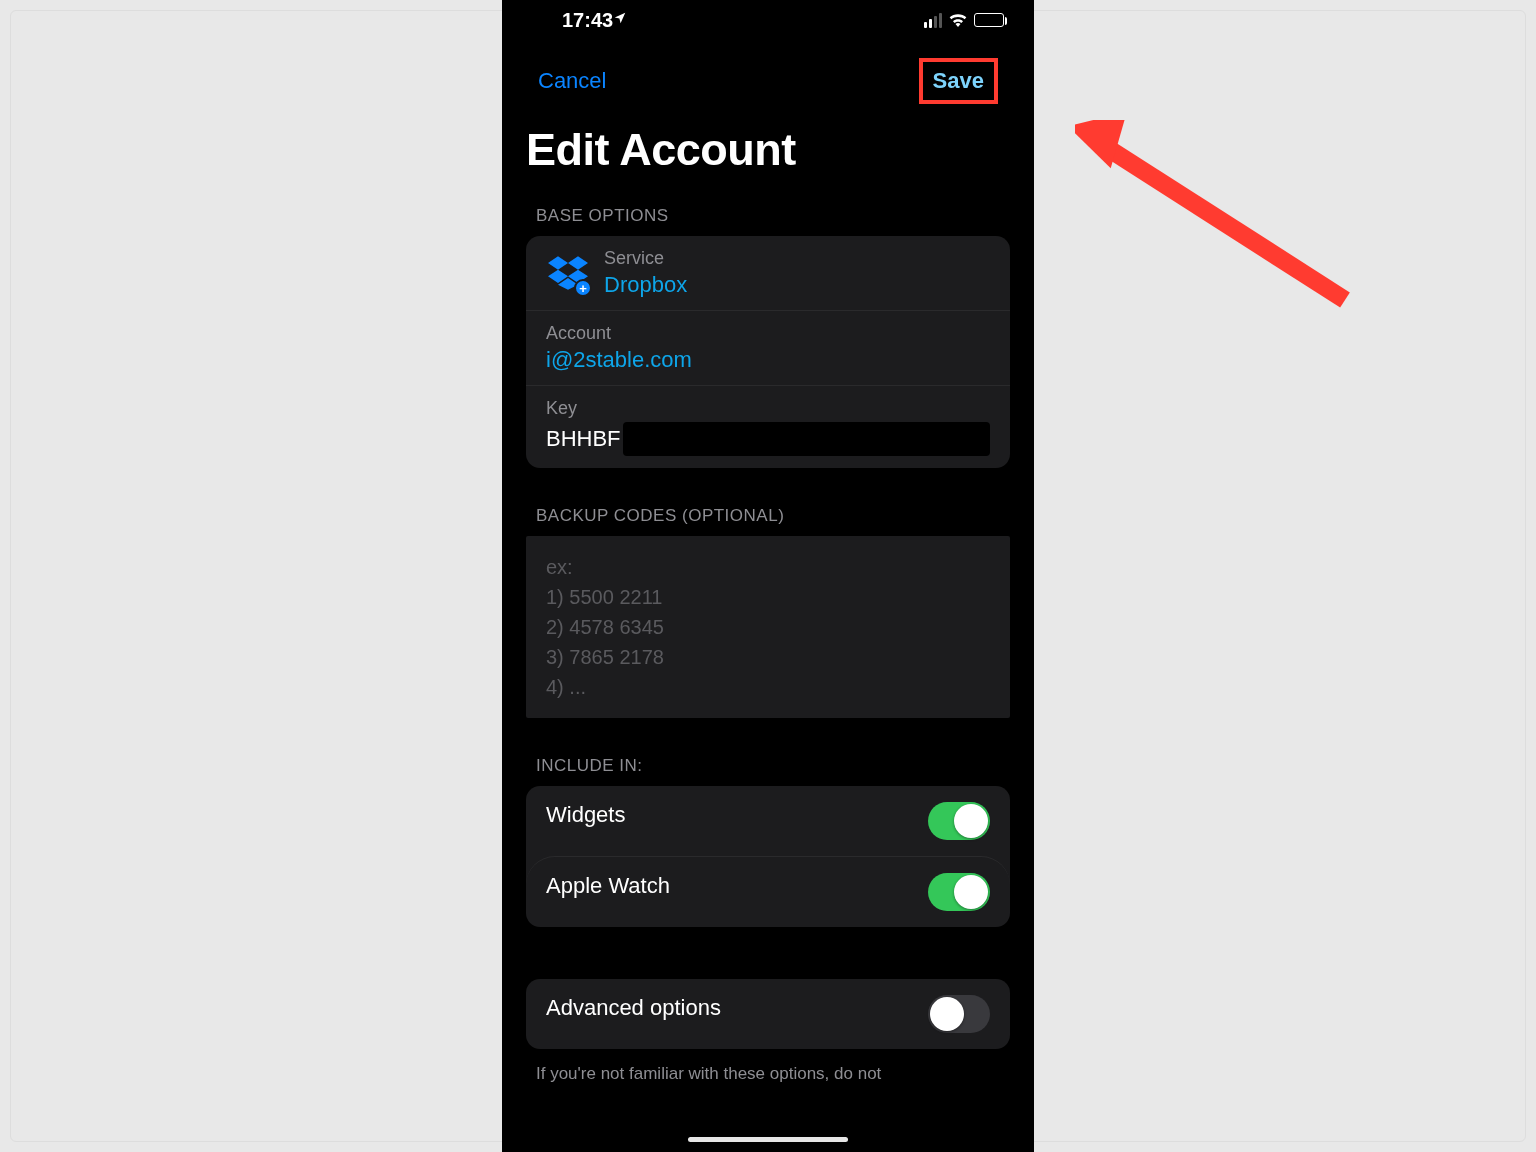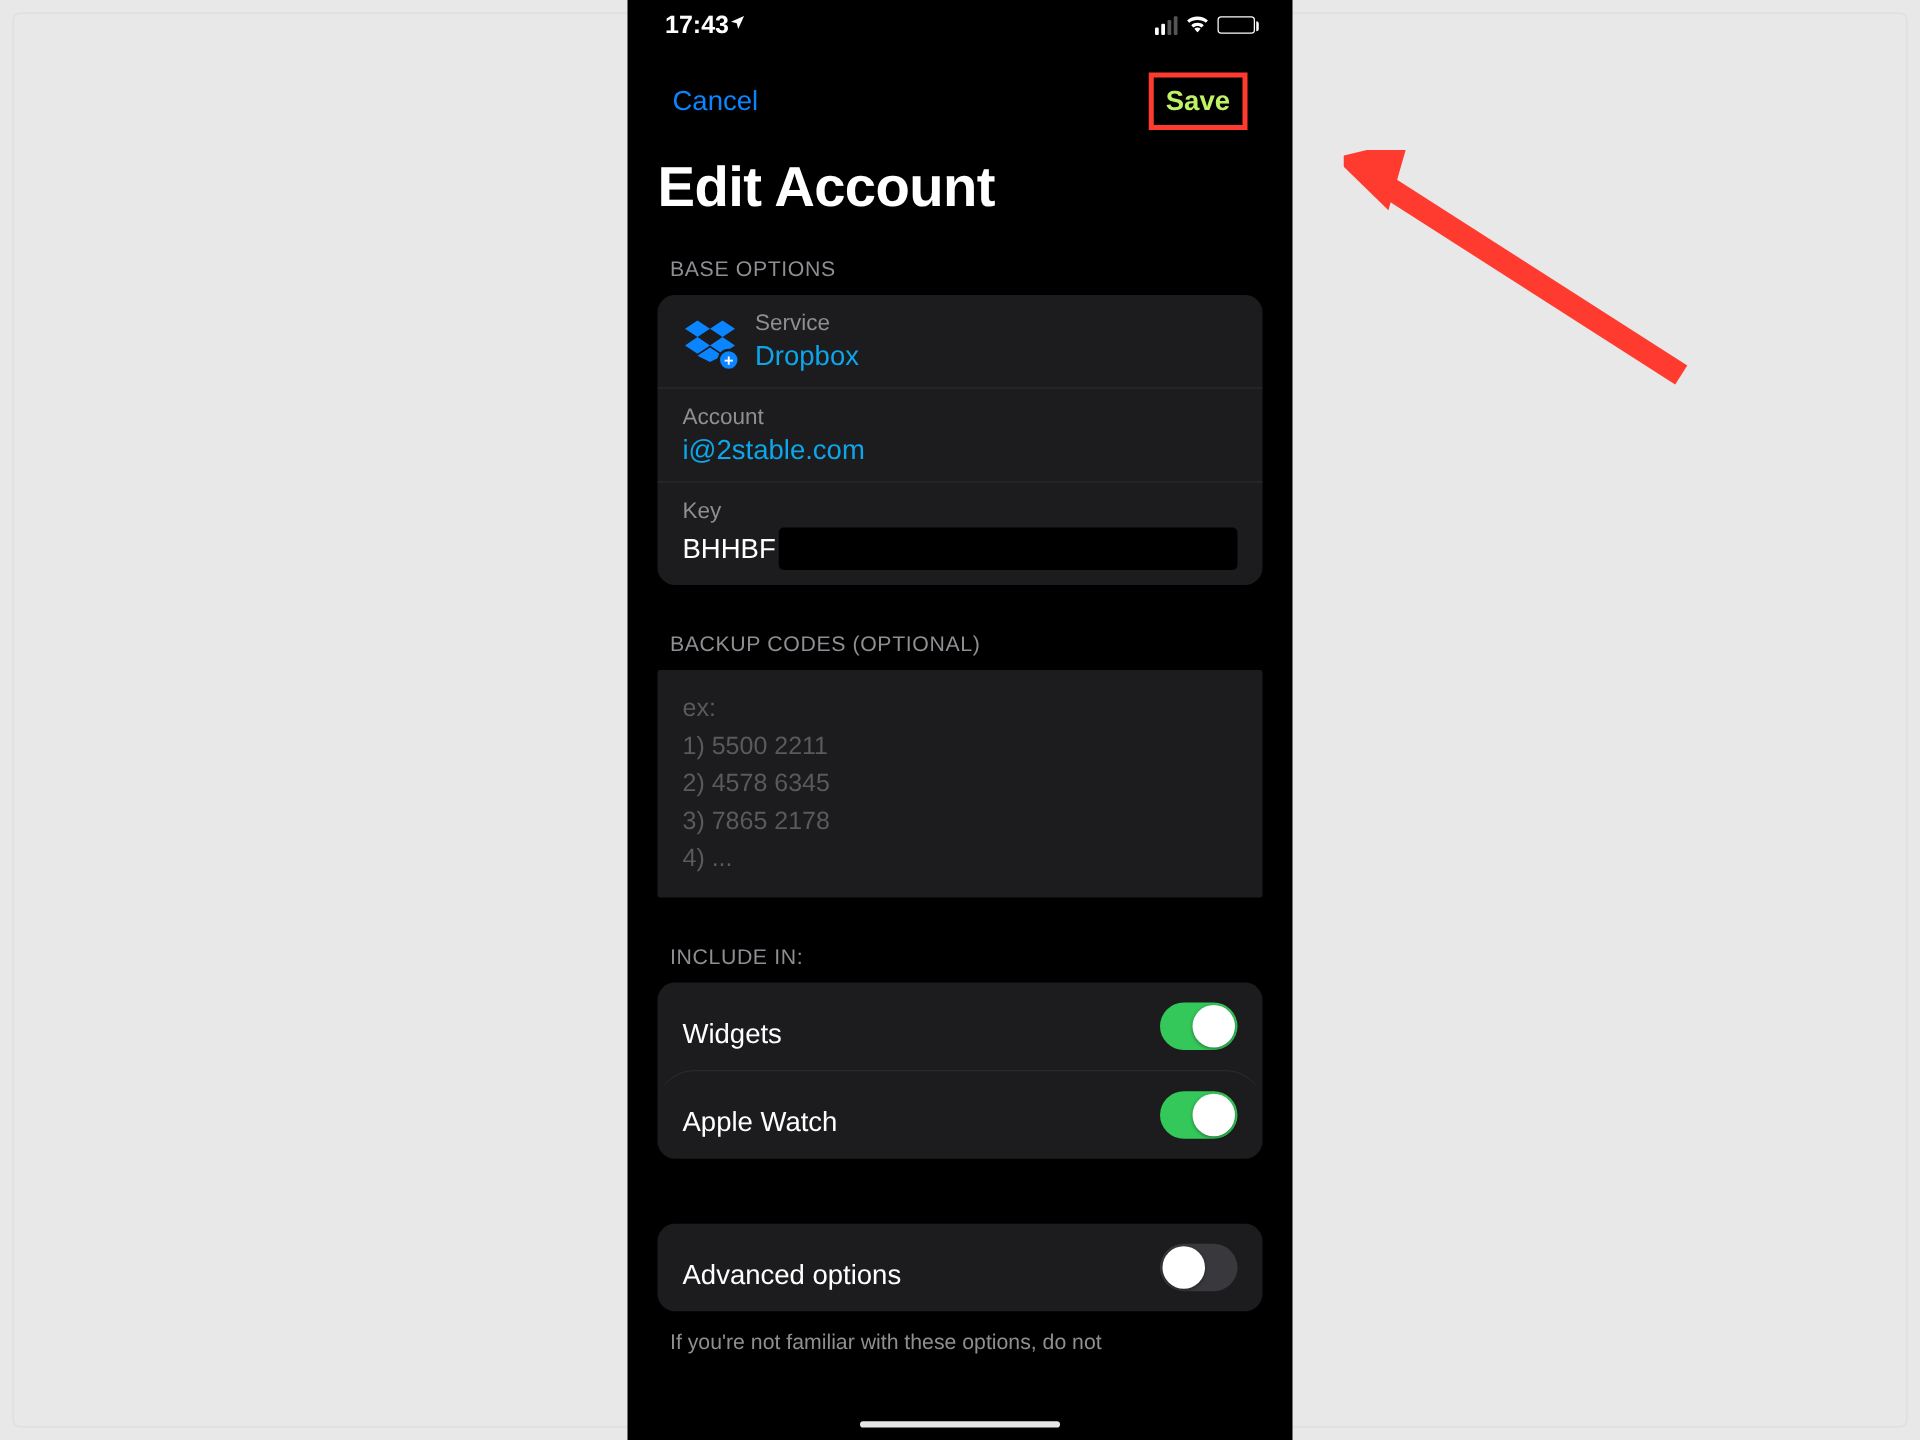--- a/index.html
+++ b/index.html
@@ -23,21 +23,21 @@
     .statusbar {
       height: 40px;
       display: flex;
       align-items: center;
       justify-content: space-between;
       padding: 0 30px;
       color: #fff;
       font-size: 20px;
       font-weight: 600;
     }
-    .statusbar-left { display: flex; align-items: center; gap: 0; }
+    .statusbar-left { display: flex; align-items: center; gap: 0; margin-left: 30px; }
     .statusbar-right { display: flex; align-items: center; gap: 6px; }
     .loc-arrow { font-size: 16px; }
     .signal { display: inline-flex; align-items: flex-end; gap: 2px; }
     .signal span { width: 3px; background: #555; border-radius: 1px; }
     .signal .active { background: #fff; }
     .signal .b1 { height: 6px; }
     .signal .b2 { height: 9px; }
     .signal .b3 { height: 12px; }
     .signal .b4 { height: 15px; }
     .wifi-icon { width: 20px; height: 15px; }
@@ -46,21 +46,21 @@
     .battery-fill { width: 100%; height: 100%; background: #fff; border-radius: 1.5px; }
 
     .navbar {
       display: flex;
       justify-content: space-between;
       align-items: center;
       padding: 18px 36px 10px;
     }
     .cancel-btn { color: #0a84ff; font-size: 22px; background: none; border: none; cursor: pointer; }
     .save-wrap { border: 4px solid #ff3b30; padding: 6px 10px; }
-    .save-btn { color: #bef264; font-size: 22px; font-weight: 600; background: none; border: none; cursor: pointer; }
+    .save-btn { color: #7dd3fc; font-size: 22px; font-weight: 600; background: none; border: none; cursor: pointer; }
 
     .page-title { color: #fff; font-size: 45px; font-weight: 700; padding: 10px 24px 16px; letter-spacing: -0.5px; }
 
     .section-header { color: #8e8e93; font-size: 17px; padding: 14px 34px 10px; text-transform: uppercase; letter-spacing: 0.5px; }
 
     .card {
       background: #1c1c1e;
       margin: 0 24px;
       border-radius: 14px;
       overflow: hidden;
@@ -94,21 +94,21 @@
       margin: 0 24px;
       border-radius: 2px;
       padding: 16px 20px;
       color: #5a5a5e;
       font-size: 20px;
       line-height: 1.5;
       white-space: pre-line;
       min-height: 180px;
     }
 
-    .toggle-row { display: flex; align-items: flex-end; justify-content: space-between; padding: 16px 20px; }
+    .toggle-row { display: flex; align-items: flex-start; justify-content: space-between; padding: 16px 20px; }
     .toggle-row + .toggle-row { border-top: 1px solid #2a2a2c; border-radius: 29px; }
     .toggle-label { color: #fff; font-size: 22px; }
     .toggle {
       width: 62px; height: 38px; border-radius: 19px;
       position: relative; cursor: pointer;
     }
     .toggle.on { background: #34c759; }
     .toggle.off { background: #39393d; }
     .toggle-knob {
       width: 34px; height: 34px; border-radius: 50%; background: #fff;

